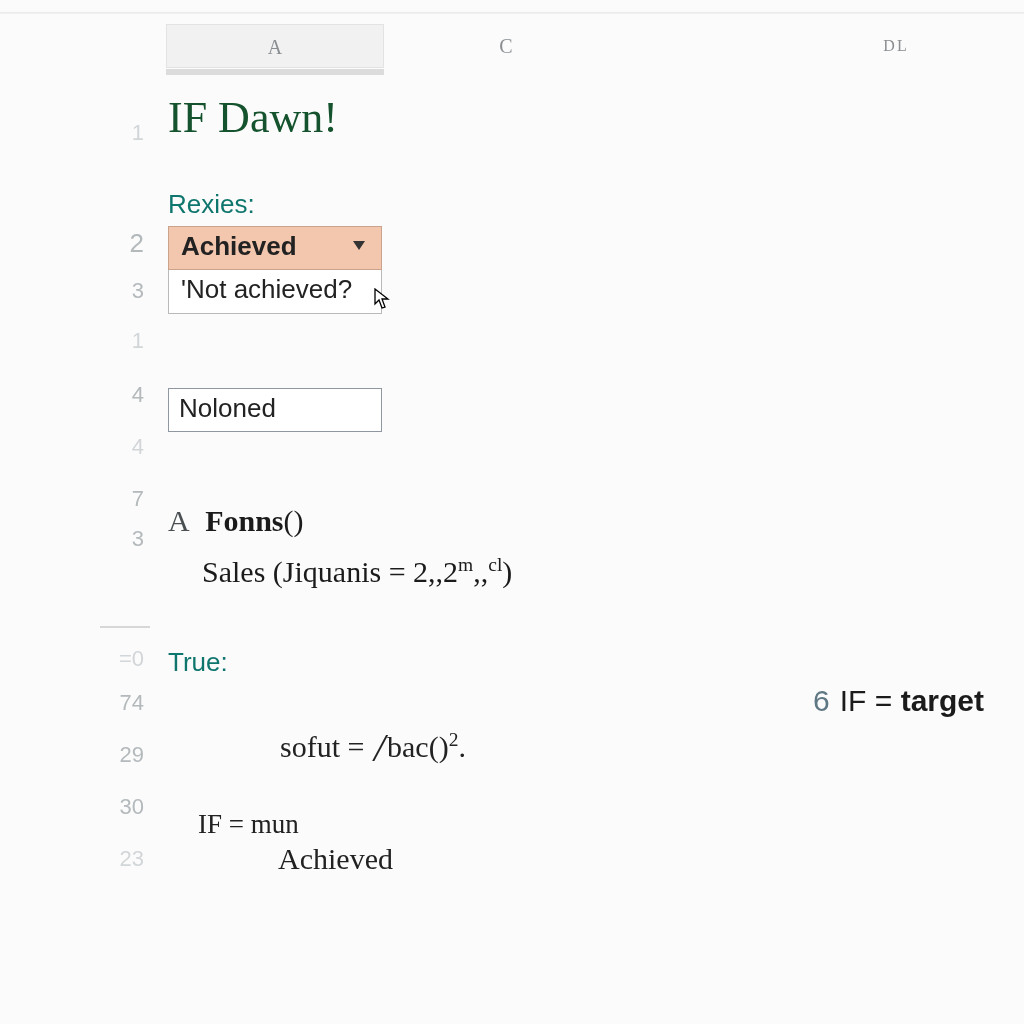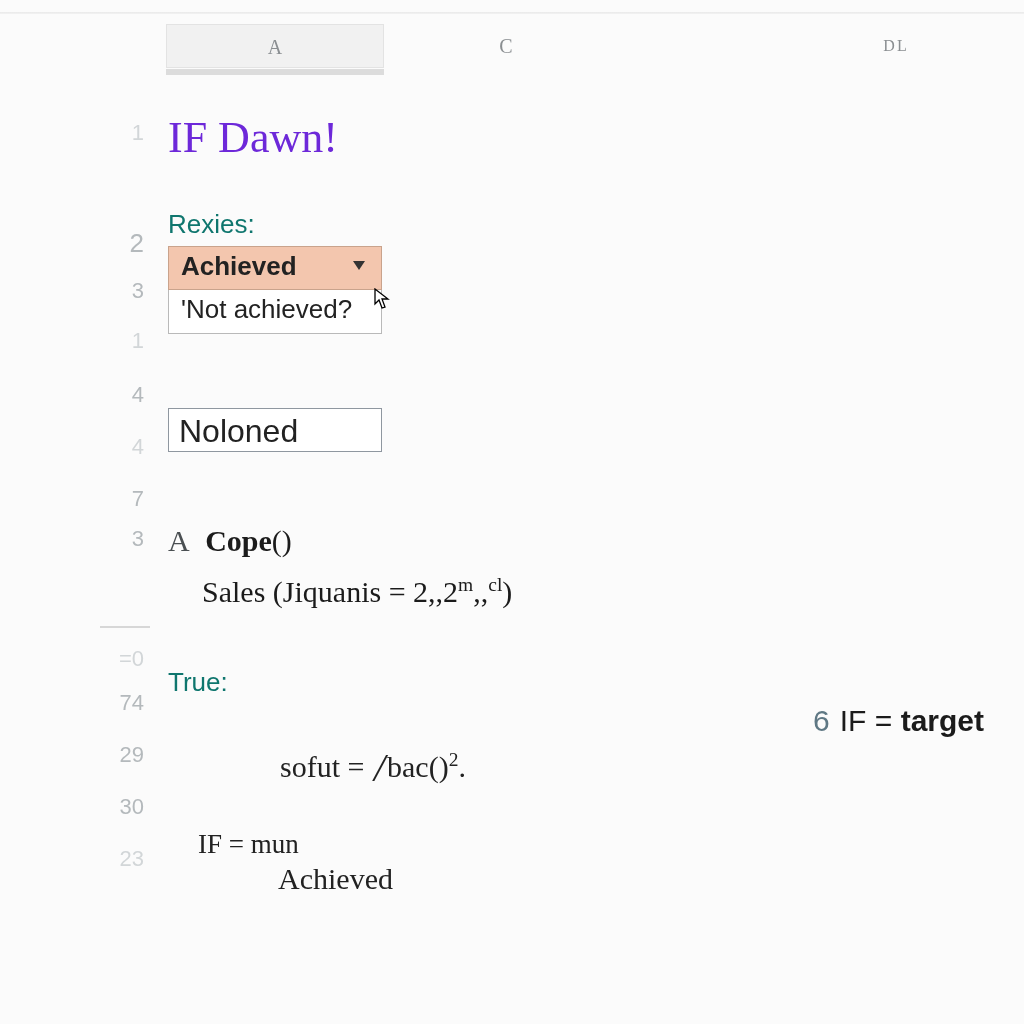--- a/index.html
+++ b/index.html
@@ -81,22 +81,22 @@
     position: absolute;
     left: 168px;
     top: 90px;
     right: 40px;
     bottom: 0;
   }
 
   .title {
     font-family: "Georgia", "Times New Roman", serif;
     font-size: 44px;
-    color: #6d28d9;
-    margin-top: 22px;
+    color: #14532d;
+    margin-top: 2px;
     margin-bottom: 46px;
   }
 
   .section-label {
     font-size: 26px;
     color: #0f766e;
     margin-bottom: 6px;
   }
 
   
@@ -131,21 +131,21 @@
     width: 18px; height: 22px;
     pointer-events: none;
   }
   .cursor svg { width: 18px; height: 22px; }
 
   .noloned {
     border: 1px solid #8f97a0;
     width: 214px;
     height: 44px;
     background: #fff;
-    font-size: 32px;
+    font-size: 26px;
     padding: 4px 10px;
     margin-top: 74px;
   }
 
   .fonns-block { margin-top: 72px; }
   .fonns-line1 {
     font-family: "Georgia","Times New Roman",serif;
     font-size: 30px;
     color: #1b1b1b;
   }
@@ -224,21 +224,21 @@
       </svg>
   </div>
 
   <div class="noloned">
     <span>Noloned</span>
   </div>
 
   <div class="fonns-block">
     <div class="fonns-line1">
       <span class="lead">A</span>
-      <span class="bold">Cope</span><span>()</span>
+      <span class="bold">Fonns</span><span>()</span>
     </div>
     <div class="fonns-line2">
       <span>Sales (Jiquanis = 2,,2</span><span class="sup">m</span><span>,,</span><span class="sup">cl</span><span>)</span>
     </div>
   </div>
 
   <div class="true-block">
     <div class="section-label">True:</div>
     <div class="true-line">
       <span class="num">6</span><span>IF = </span><span class="b">target</span>

